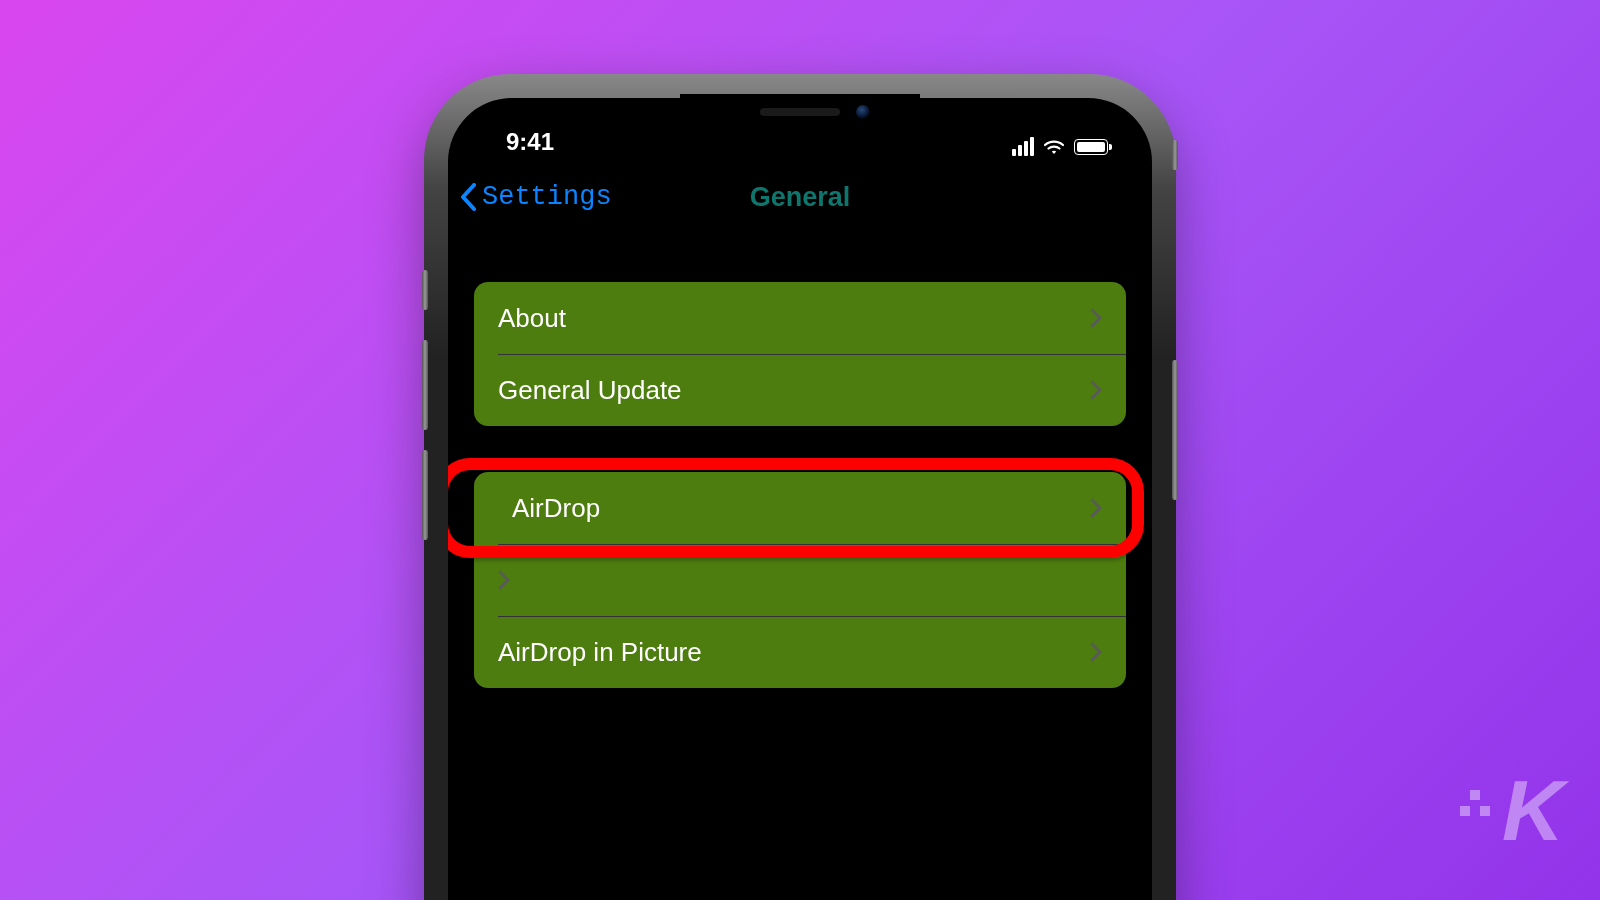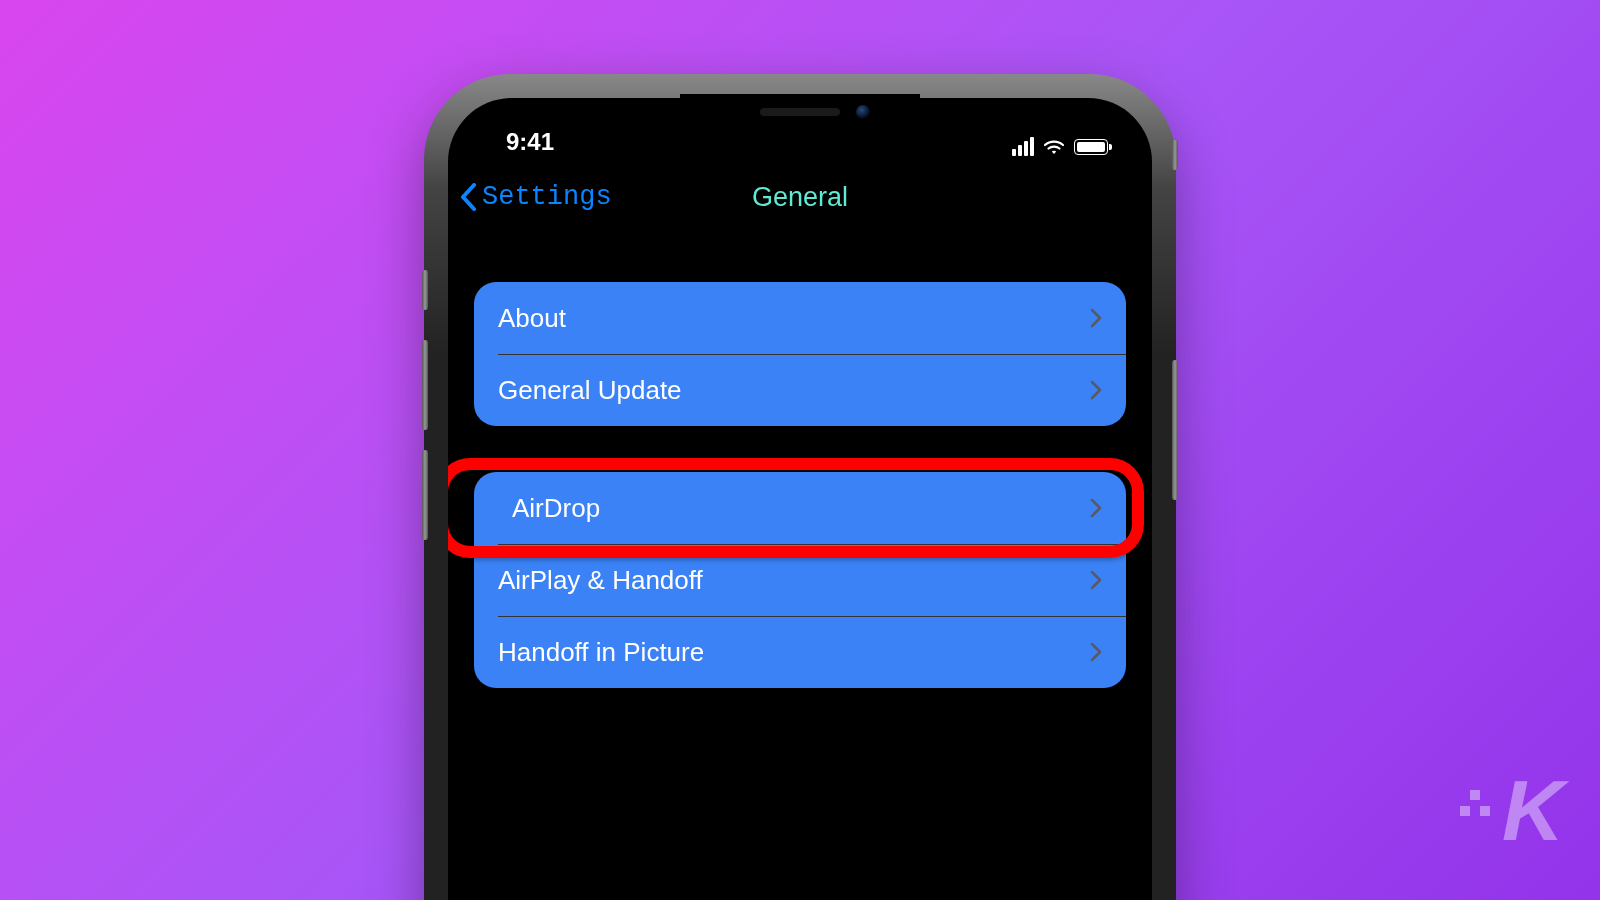--- a/index.html
+++ b/index.html
@@ -161,32 +161,32 @@
       font-size: 27px;
       font-weight: 400;
       cursor: pointer;
       font-family: Liberation Mono, monospace;
     }
     .back-chevron {
       width: 18px;
       height: 28px;
     }
     .nav-title {
-      color: #5eead4;
+      color: #0f766e;
       font-size: 27px;
-      font-weight: 400;
+      font-weight: 700;
     }
 
     
     .list-scroll {
       padding: 50px 26px 0 26px;
     }
     .group {
-      background: #3b82f6;
-      border-radius: 22px;
+      background: #4d7c0f;
+      border-radius: 14px;
       margin-bottom: 46px;
       position: relative;
     }
     .row {
       display: flex;
       align-items: center;
       justify-content: space-between;
       min-height: 72px;
       padding: 0 24px;
       cursor: pointer;
@@ -319,27 +319,26 @@
 
       <div class="group" style="position:relative;">
         <div class="row" style="position:relative;padding-left:38px;">
           <div class="highlight-ring"></div>
           <span class="row-label">AirDrop</span>
           <svg class="chev" viewBox="0 0 12 20" fill="none">
               <path d="M2 2 L10 10 L2 18" stroke="currentColor" stroke-width="2.5" stroke-linecap="round" stroke-linejoin="round"></path>
             </svg>
         </div>
         <div class="row">
-          <span class="row-label">AirPlay &amp; Handoff</span>
           <svg class="chev" viewBox="0 0 12 20" fill="none">
               <path d="M2 2 L10 10 L2 18" stroke="currentColor" stroke-width="2.5" stroke-linecap="round" stroke-linejoin="round"></path>
             </svg>
         </div>
         <div class="row">
-          <span class="row-label">Handoff in Picture</span>
+          <span class="row-label">AirDrop in Picture</span>
           <svg class="chev" viewBox="0 0 12 20" fill="none">
               <path d="M2 2 L10 10 L2 18" stroke="currentColor" stroke-width="2.5" stroke-linecap="round" stroke-linejoin="round"></path>
             </svg>
         </div>
       </div>
 
     </div>
   </div>
 </div>
 

